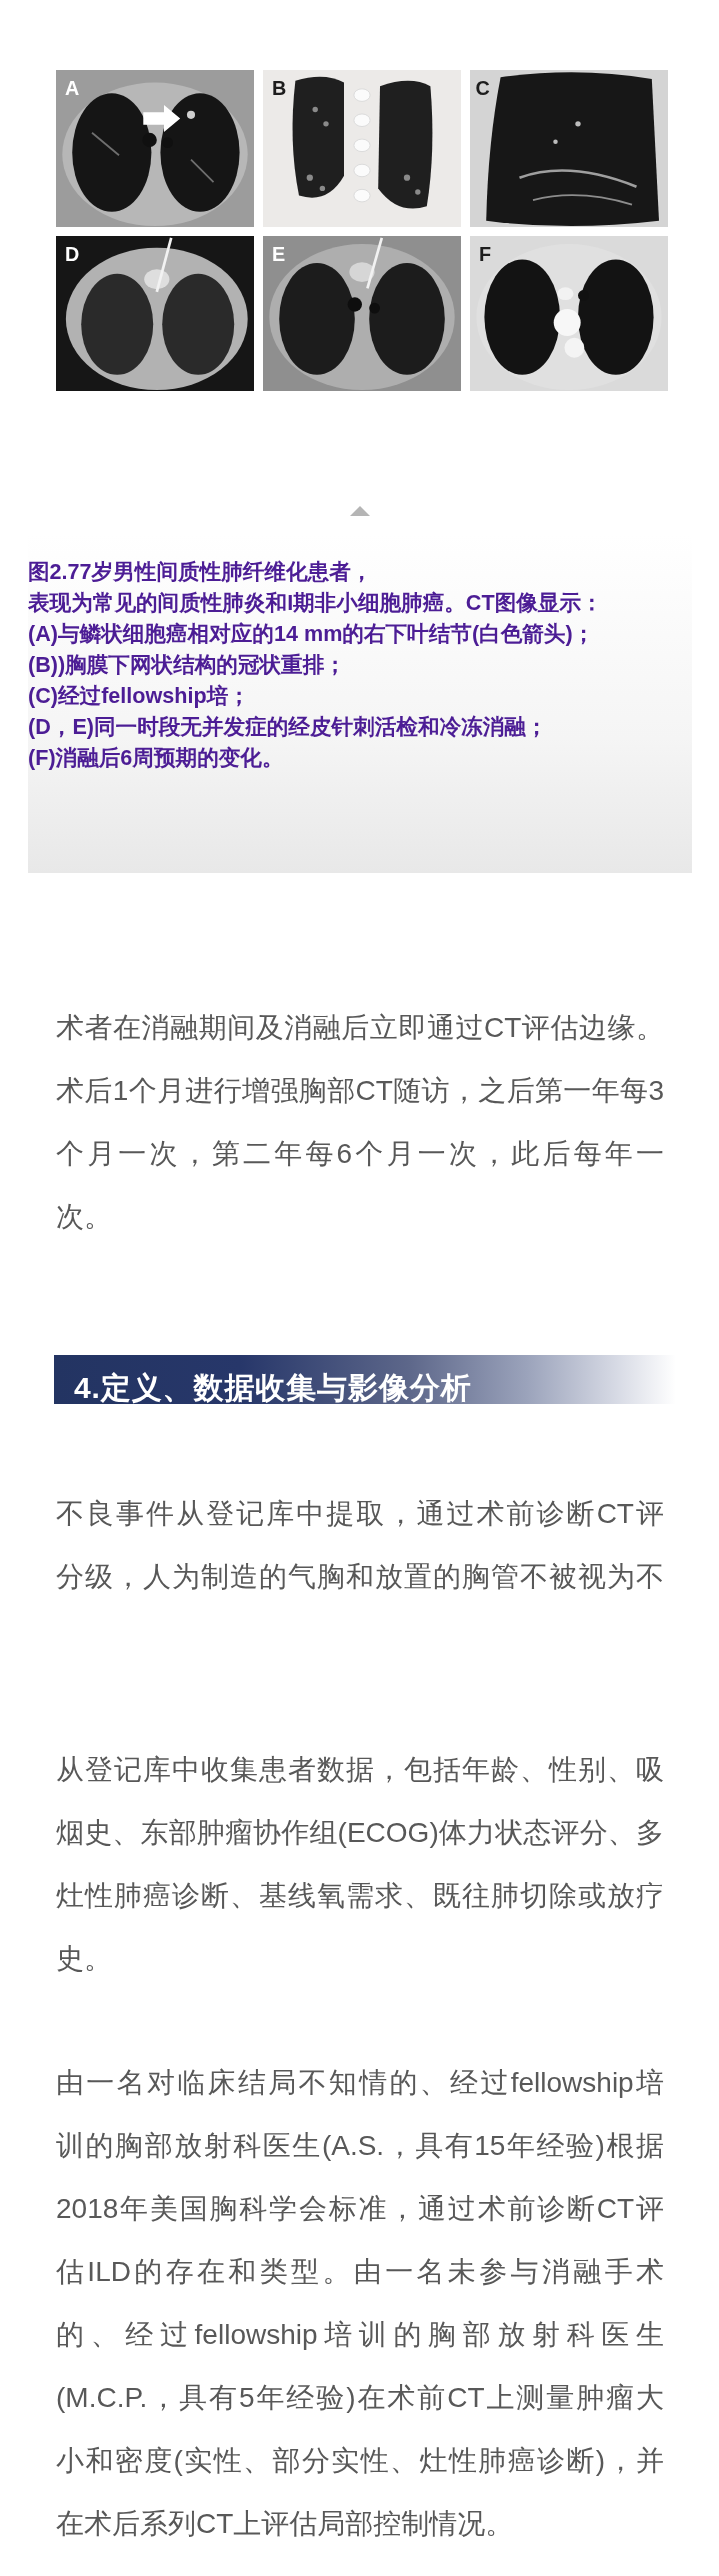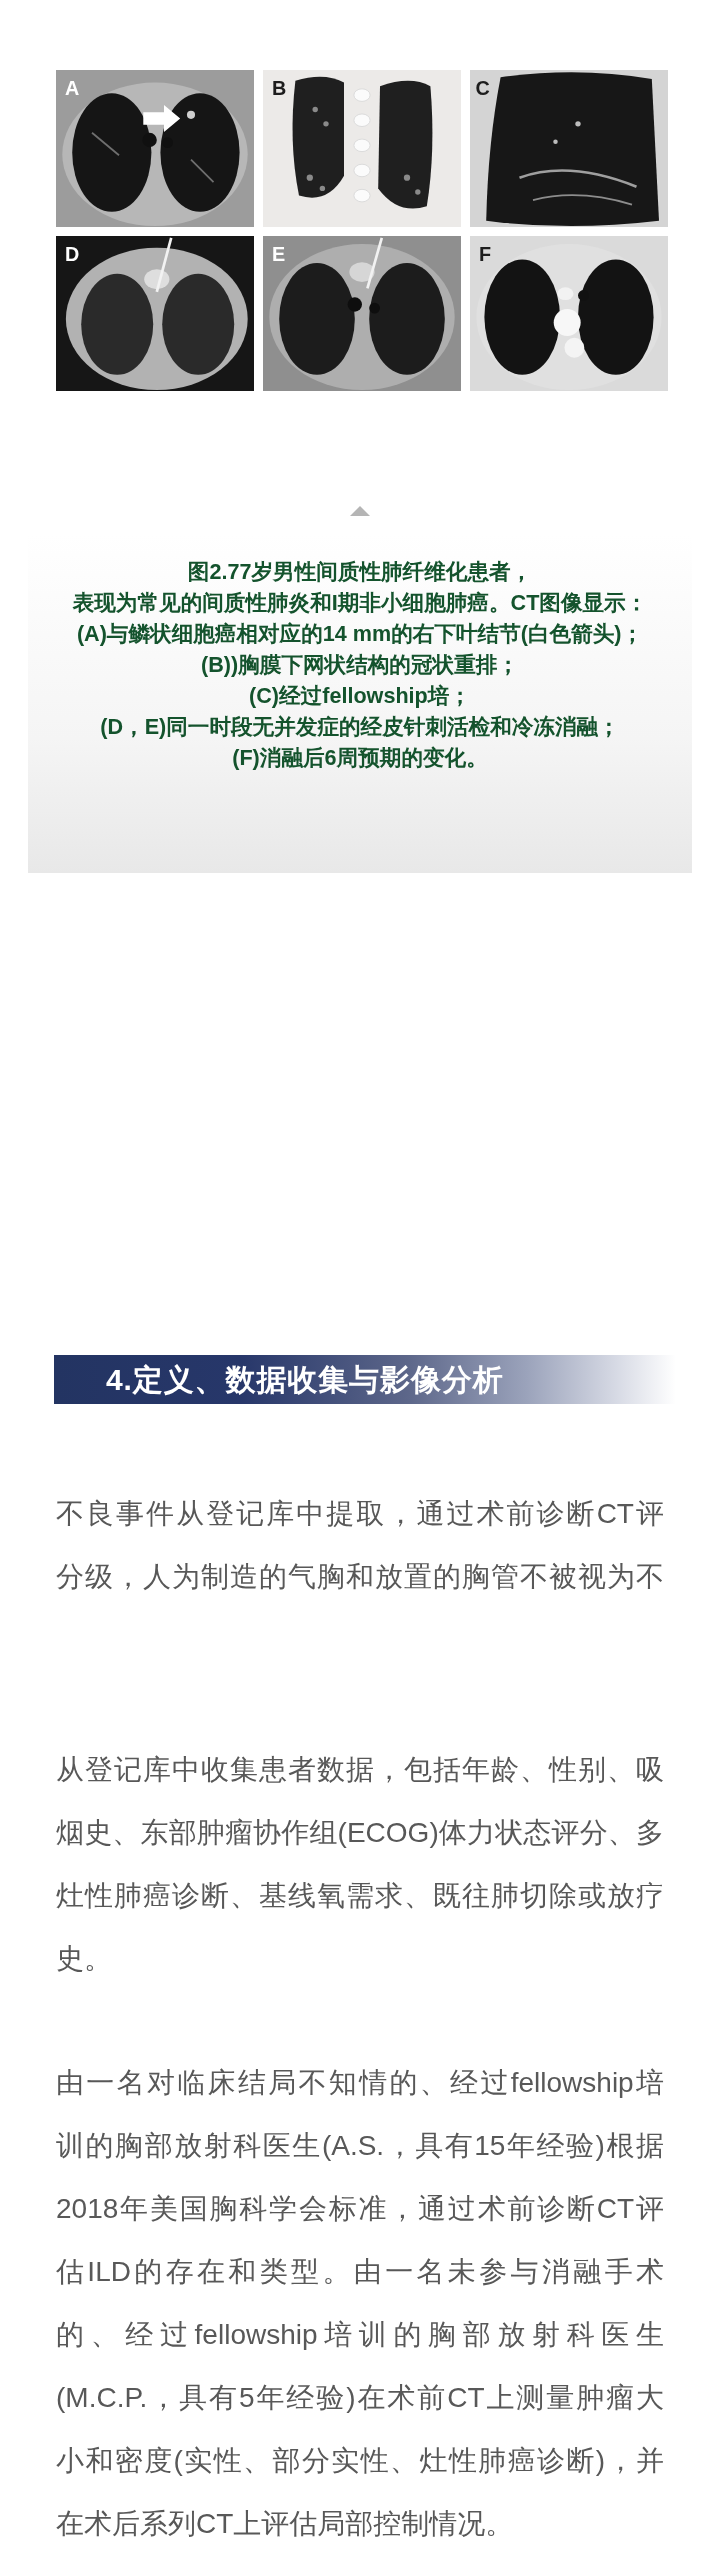--- a/index.html
+++ b/index.html
@@ -11,31 +11,31 @@
   .ct-panel svg{display:block;width:100%;height:100%;}
   #panel-a{left:56px;top:70px;height:157px;}
   #panel-b{left:263px;top:70px;height:157px;}
   #panel-c{left:470px;top:70px;height:157px;}
   #panel-d{left:56px;top:236px;height:155px;}
   #panel-e{left:263px;top:236px;height:155px;}
   #panel-f{left:470px;top:236px;height:155px;}
   .collapse-marker{position:absolute;left:350px;top:506px;width:0;height:0;
         border-left:10px solid transparent;border-right:10px solid transparent;
         border-bottom:10.8px solid #b5b5b5;}
-  .caption{position:absolute;left:28px;top:556px;width:664px;text-align:center;
-        font-size:21.6px;font-weight:bold;line-height:31px;color:#14532d;}
+  .caption{position:absolute;left:28px;top:556px;width:664px;text-align:left;
+        font-size:21.6px;font-weight:bold;line-height:31px;color:#4c1d95;}
   .cline{height:31px;overflow:hidden;}
   .para{position:absolute;left:56px;width:608px;font-size:28px;line-height:63px;color:#585858;}
   #para-1{top:996px;} #para-2{top:1482px;} #para-3{top:1738px;} #para-4{top:2051px;}
   .pline{height:63px;overflow:hidden;text-align:justify;text-align-last:justify;}
   .pline.last{text-align:left;text-align-last:left;}
   .section-band{position:absolute;left:54px;top:1355px;width:622px;height:49px;
         background:linear-gradient(90deg,#233462 0%,#27376a 30%,#5d678a 57%,#9ba3bb 76%,#d9dce6 91%,rgba(255,255,255,0) 100%);}
-  .section-band .band-title{padding-left:52px;line-height:49px;font-size:30px;font-weight:bold;
-        color:#ffffff;letter-spacing:0.9px;white-space:nowrap;}
+  .section-band .band-title{padding-left:20px;line-height:49px;font-size:30px;font-weight:bold;
+        color:#ffffff;letter-spacing:0.9px;white-space:nowrap;margin-top:8px;}
 </style>
 </head>
 <body>
 
 <div class="page">
 
   <div class="figure-card"></div>
 
   <div class="ct-panel" id="panel-a">
     <svg viewBox="0 0 220 175" preserveAspectRatio="none">
@@ -125,20 +125,26 @@
   <div class="caption">
     <div class="cline">图2.77岁男性间质性肺纤维化患者，</div>
     <div class="cline">表现为常见的间质性肺炎和I期非小细胞肺癌。CT图像显示：</div>
     <div class="cline">(A)与鳞状细胞癌相对应的14 mm的右下叶结节(白色箭头)；</div>
     <div class="cline">(B))胸膜下网状结构的冠状重排；</div>
     <div class="cline">(C)经过fellowship培；</div>
     <div class="cline">(D，E)同一时段无并发症的经皮针刺活检和冷冻消融；</div>
     <div class="cline">(F)消融后6周预期的变化。</div>
   </div>
 
+  <div class="para" id="para-1">
+    <div class="pline">术者在消融期间及消融后立即通过CT评估边缘。</div>
+    <div class="pline">术后1个月进行增强胸部CT随访，之后第一年每3</div>
+    <div class="pline">个月一次，第二年每6个月一次，此后每年一</div>
+    <div class="pline last">次。</div>
+  </div>
 
   <div class="section-band">
     <div class="band-title">4.定义、数据收集与影像分析</div>
   </div>
 
   <div class="para" id="para-2">
     <div class="pline">不良事件从登记库中提取，通过术前诊断CT评 5.0版</div>
     <div class="pline">分级，人为制造的气胸和放置的胸管不被视为不</div>
   </div>
 

